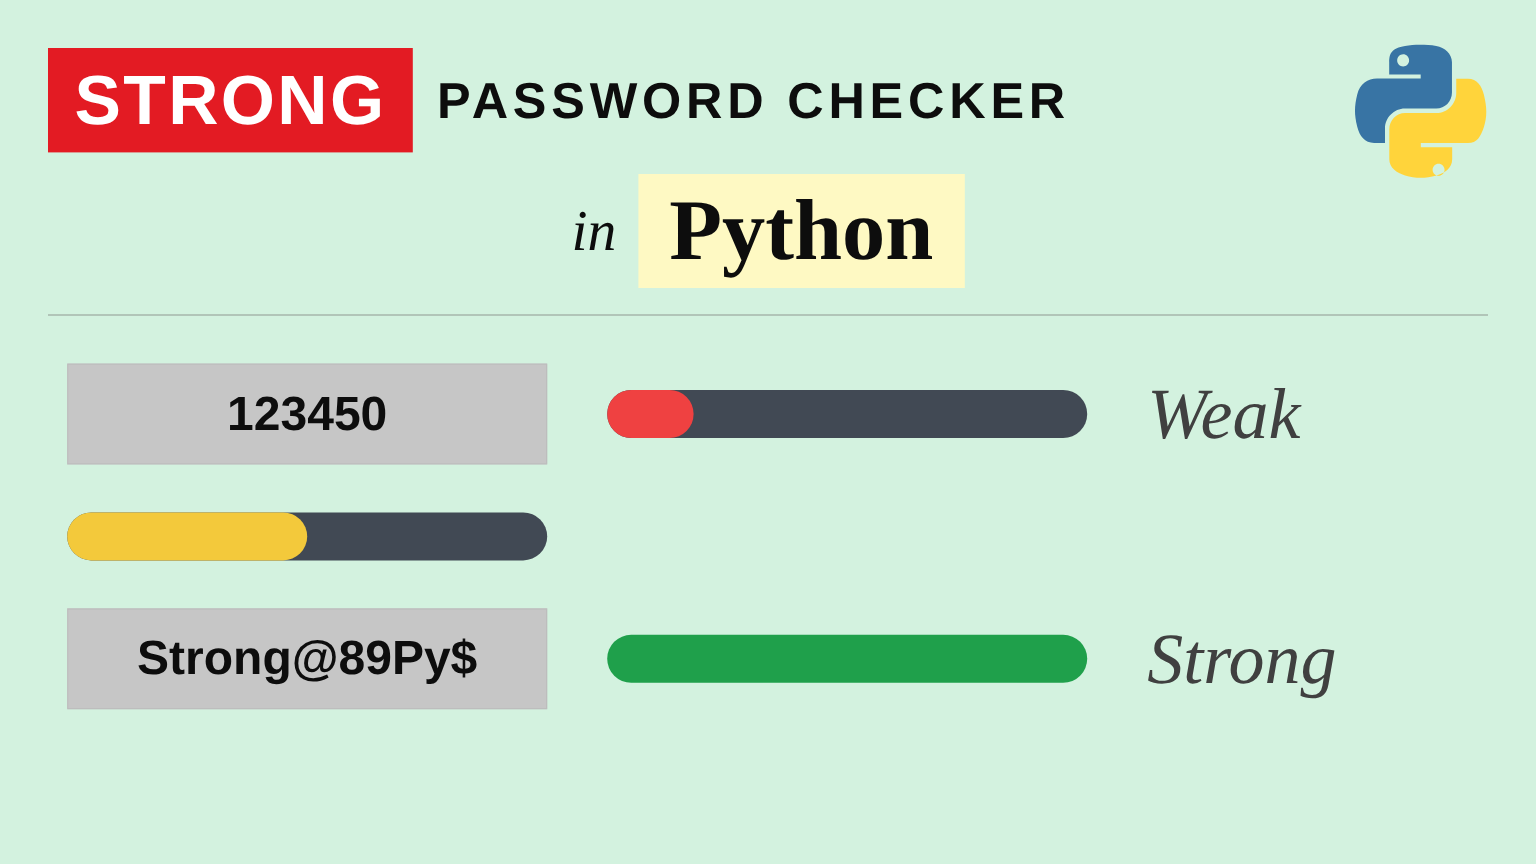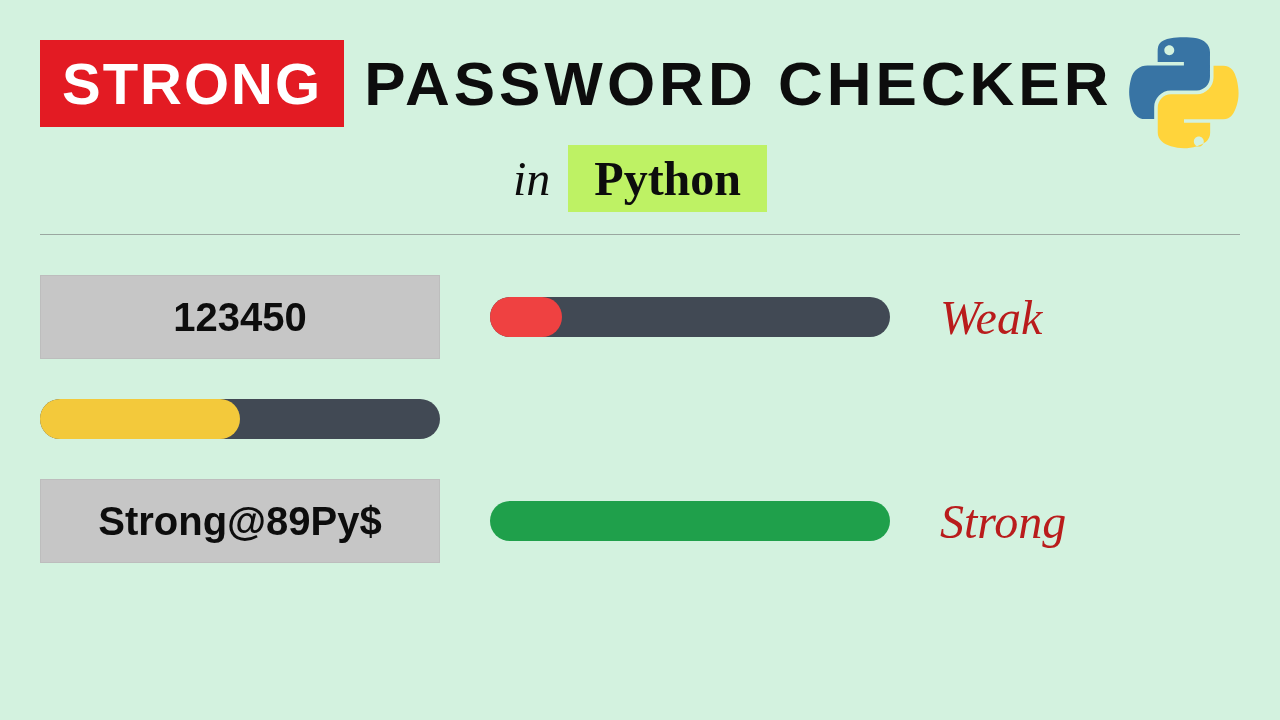--- a/index.html
+++ b/index.html
@@ -21,54 +21,54 @@
     background: #e31b23;
     color: #fff;
     font-weight: 900;
     font-size: 58px;
     padding: 10px 22px;
     letter-spacing: 2px;
   }
   .title-rest {
     color: #0d0d0d;
     font-weight: 900;
-    font-size: 62px;
+    font-size: 42px;
     letter-spacing: 4px;
   }
   .subheader {
     display: flex;
     align-items: center;
     justify-content: center;
     gap: 18px;
     margin-top: 18px;
   }
   .in-text {
     font-family: Georgia, 'Times New Roman', serif;
     font-style: italic;
     font-size: 48px;
     color: #0d0d0d;
   }
   .python-badge {
-    background: #bef264;
+    background: #fef9c3;
     color: #0d0d0d;
     font-weight: 900;
-    font-size: 48px;
+    font-size: 72px;
     padding: 6px 26px;
     font-family: Georgia, serif;
   }
   .divider {
     border: none;
     border-top: 1px solid #9aa7a0;
     margin: 22px 40px 0 40px;
   }
   .rows {
     display: flex;
     flex-direction: column;
     gap: 40px;
-    padding: 40px 40px 0 40px;
+    padding: 40px 40px 0 56px;
   }
   .row {
     display: flex;
     align-items: center;
     gap: 50px;
   }
   .pw-box {
     width: 400px;
     height: 84px;
     background: #c6c6c6;
@@ -94,22 +94,22 @@
     left: 0; top: 0;
   }
   .bar-fill {
     height: 100%;
     border-radius: 20px;
     position: absolute;
     left: 0; top: 0;
   }
   .strength-label {
     font-family: 'Brush Script MT', 'Segoe Script', cursive;
-    font-size: 48px;
-    color: #b91c1c;
+    font-size: 60px;
+    color: #404040;
     font-style: italic;
     min-width: 200px;
   }
   .python-logo {
     position: absolute;
     top: 36px;
     right: 36px;
     width: 120px;
     height: 120px;
   }

